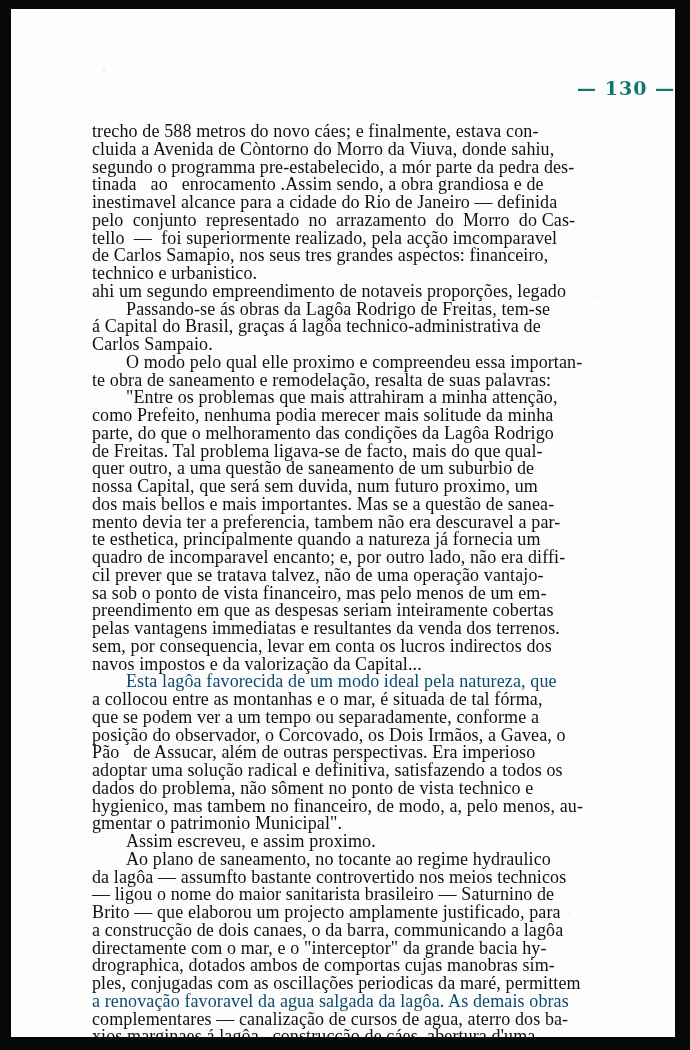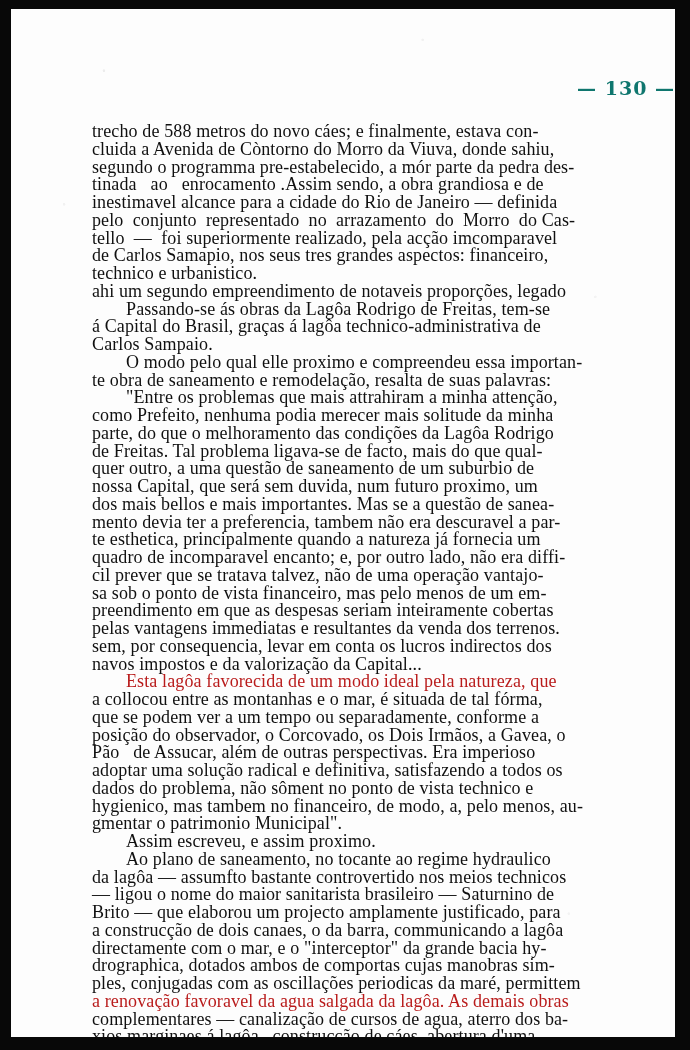--- a/index.html
+++ b/index.html
@@ -90,21 +90,21 @@
   }
 
   
   .line.j {
     letter-spacing: 0.12px;
   }
   .line.indent {
     text-indent: 34px;
   }
   .line.faint {
-    color: #b91c1c;
+    color: #0c4a6e;
   }
 </style>
 </head>
 <body>
 
 <div id="scan-frame">
 
   <div id="page-sheet">
 
     <div id="paper-noise"></div>

